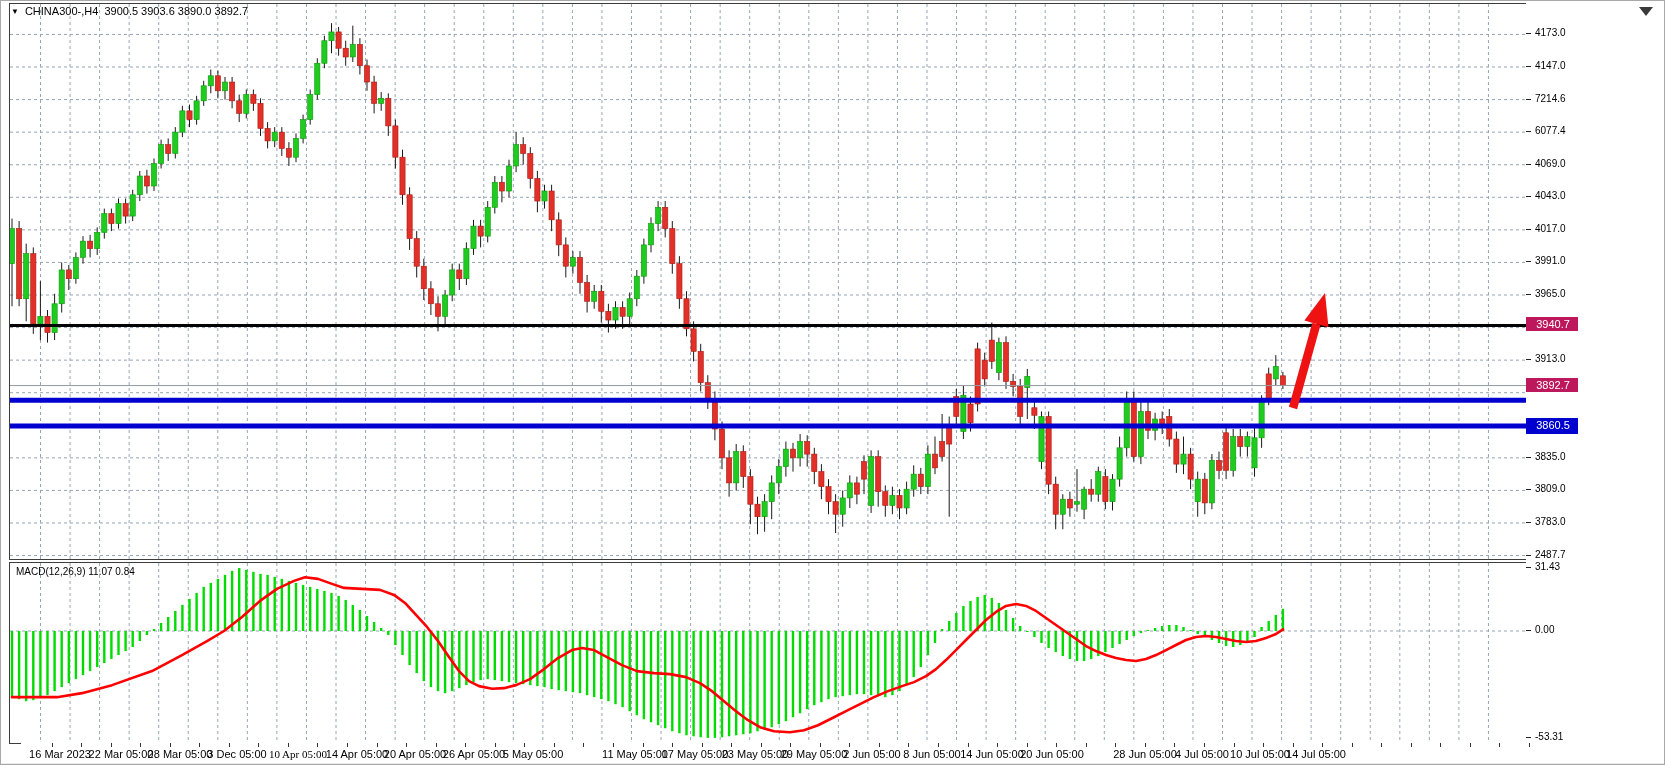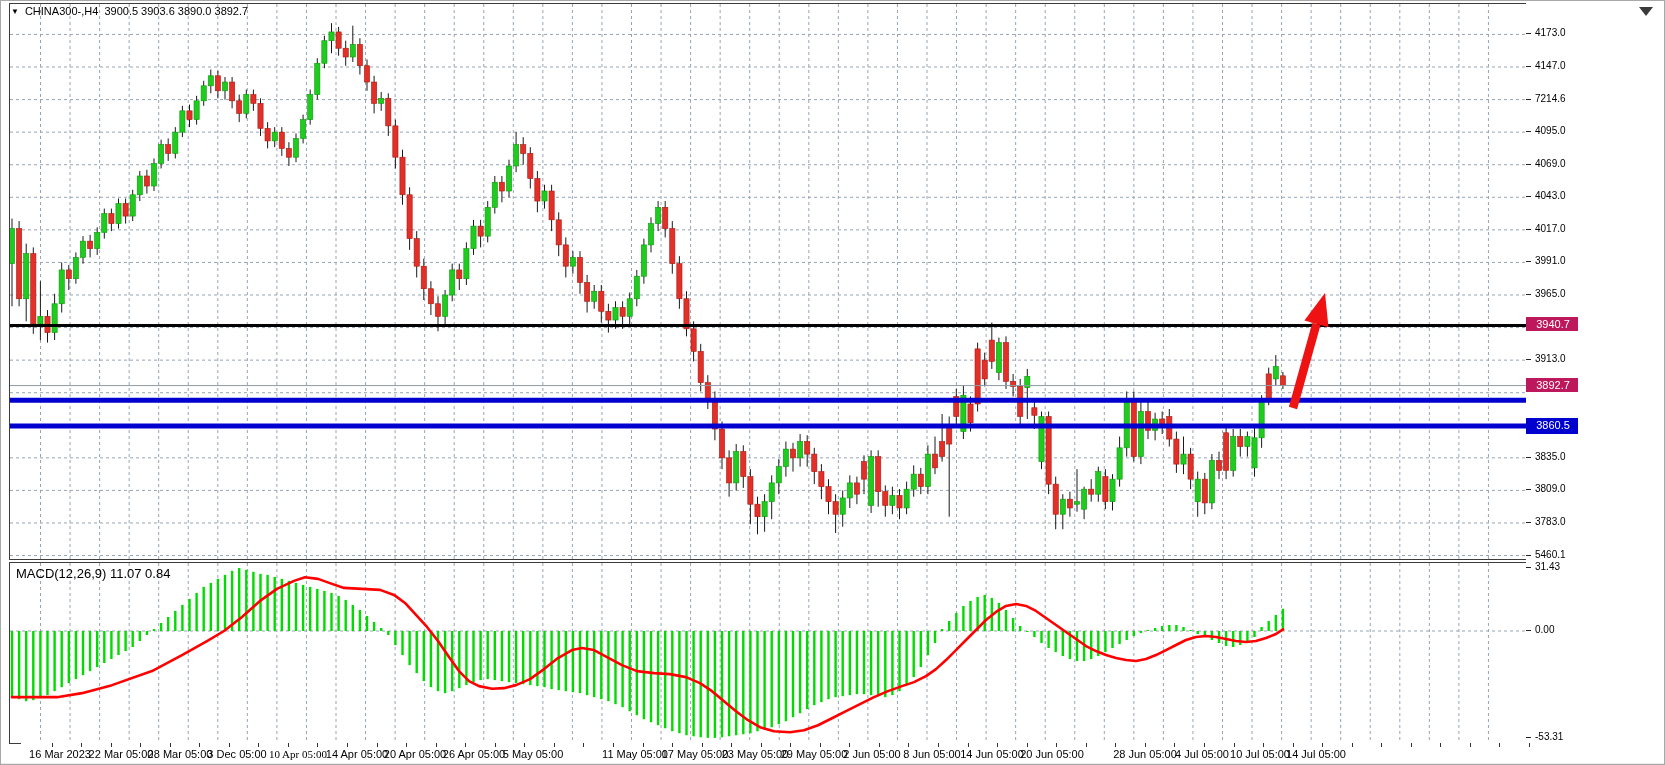--- a/index.html
+++ b/index.html
@@ -7,21 +7,21 @@
        font-family:"Liberation Sans",sans-serif;overflow:hidden;
        border:1px solid #a8a8a8;box-sizing:border-box;}
   .chart-title{position:absolute;left:10px;top:4px;font-size:11px;color:#000;z-index:30;
        background:transparent;white-space:nowrap;}
   .chart-title .dd{font-size:8px;margin-right:6px;position:relative;top:-1px;cursor:pointer;}
   .panel{position:absolute;left:8px;width:1516px;background:#fff;
        border:1px solid #3c3c3c;box-sizing:content-box;}
   #price-panel{top:2px;height:555px;}
   #macd-panel{top:561px;height:180px;}
   #price-svg,#macd-svg{display:block;}
-  .macd-label{position:absolute;left:6px;top:3px;font-size:13px;color:#000;z-index:20;white-space:nowrap;}
+  .macd-label{position:absolute;left:6px;top:3px;font-size:10px;color:#000;z-index:20;white-space:nowrap;}
   .right-axis{position:absolute;left:1525px;top:0;width:140px;height:765px;background:#fff;}
   .tickmark{position:absolute;left:0;width:5px;height:1px;background:#222;}
   .tick-label{position:absolute;left:9px;font-size:10px;color:#000;white-space:nowrap;}
   .badge{position:absolute;left:0;height:14px;line-height:14px;font-size:11px;color:#fff;
        padding:0 5px 0 7px;min-width:40px;text-align:center;z-index:5;}
   .badge.black{background:#be185d;}
   .badge.blue{background:#0000cf;}
   .time-axis{position:absolute;left:20px;top:742px;width:1517px;height:20px;background:#fff;}
   .time-tick{position:absolute;top:0;width:1px;height:4px;background:#333;}
   .time-label{position:absolute;top:5px;font-size:11px;color:#000;transform:translateX(-50%);white-space:nowrap;}
@@ -725,41 +725,41 @@
   </div>
 
   <div class="right-axis" id="right-axis">
       <div class="tickmark" style="top: 32.4384px;"></div>
       <div class="tick-label" style="top: 26.4384px;">4173.0</div>
       <div class="tickmark" style="top: 65.0086px;"></div>
       <div class="tick-label" style="top: 59.0086px;">4147.0</div>
       <div class="tickmark" style="top: 97.5788px;"></div>
       <div class="tick-label" style="top: 91.5788px;">7214.6</div>
       <div class="tickmark" style="top: 130.149px;"></div>
-      <div class="tick-label" style="top: 124.149px;">4095.0</div>
+      <div class="tick-label" style="top: 124.149px;">6077.4</div>
       <div class="tickmark" style="top: 162.719px;"></div>
       <div class="tick-label" style="top: 156.719px;">4069.0</div>
       <div class="tickmark" style="top: 195.289px;"></div>
       <div class="tick-label" style="top: 189.289px;">4043.0</div>
       <div class="tickmark" style="top: 227.86px;"></div>
       <div class="tick-label" style="top: 221.86px;">4017.0</div>
       <div class="tickmark" style="top: 260.43px;"></div>
       <div class="tick-label" style="top: 254.43px;">3991.0</div>
       <div class="tickmark" style="top: 293px;"></div>
       <div class="tick-label" style="top: 287px;">3965.0</div>
       <div class="tickmark" style="top: 358.14px;"></div>
       <div class="tick-label" style="top: 352.14px;">3913.0</div>
       <div class="tickmark" style="top: 455.851px;"></div>
       <div class="tick-label" style="top: 449.851px;">3835.0</div>
       <div class="tickmark" style="top: 488.421px;"></div>
       <div class="tick-label" style="top: 482.421px;">3809.0</div>
       <div class="tickmark" style="top: 520.991px;"></div>
       <div class="tick-label" style="top: 514.991px;">3783.0</div>
       <div class="tickmark" style="top: 553.562px;"></div>
-      <div class="tick-label" style="top: 547.562px;">5460.1</div>
+      <div class="tick-label" style="top: 547.562px;">2487.7</div>
       <div class="tickmark" style="top: 565.983px;"></div>
       <div class="tick-label" style="top: 559.983px;">31.43</div>
       <div class="tickmark" style="top: 629px;"></div>
       <div class="tick-label" style="top: 623px;">0.00</div>
       <div class="tickmark" style="top: 735.887px;"></div>
       <div class="tick-label" style="top: 729.887px;">-53.31</div>
       <div class="badge black" style="top: 316.441px;">3940.7</div>
       <div class="badge black" style="top: 376.57px;">3892.7</div>
       <div class="badge blue" style="top: 391.352px; margin-top: 28px;">3880.9</div>
       <div class="badge blue" style="top: 416.907px;">3860.5</div>

